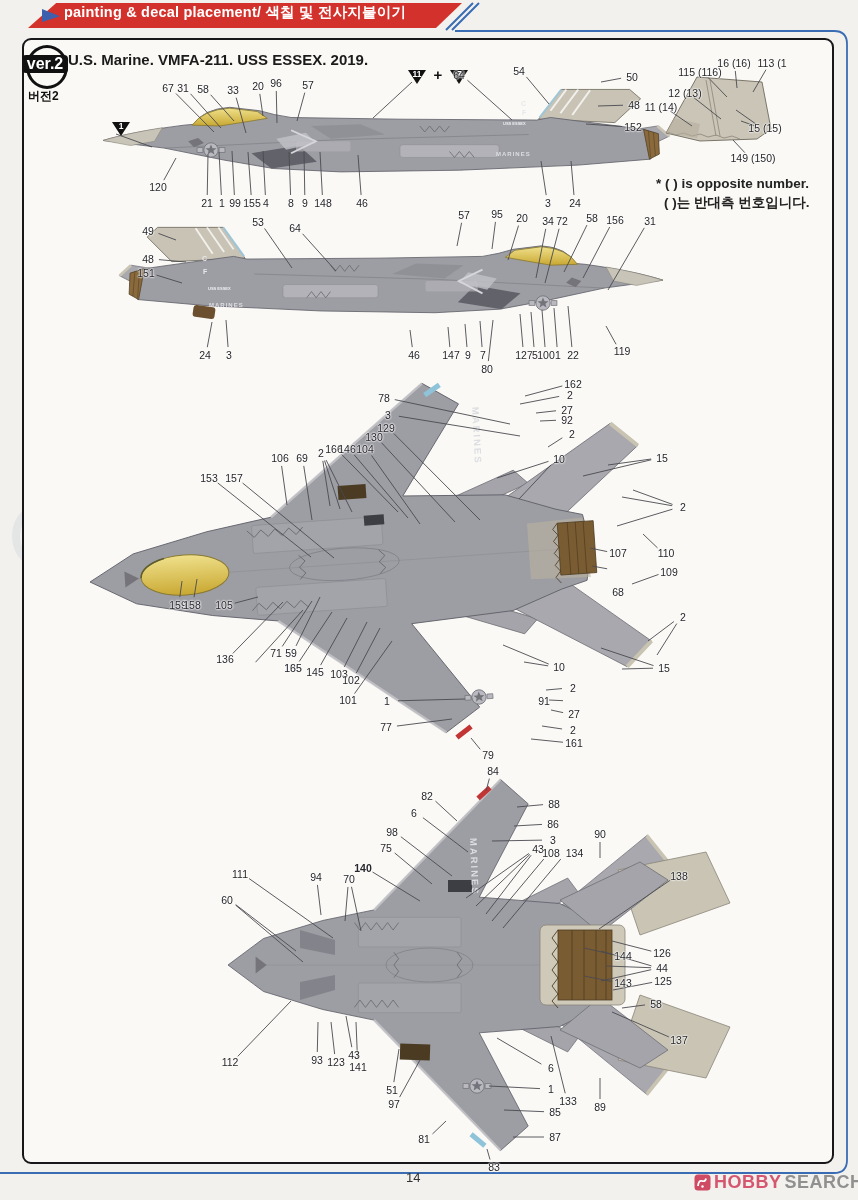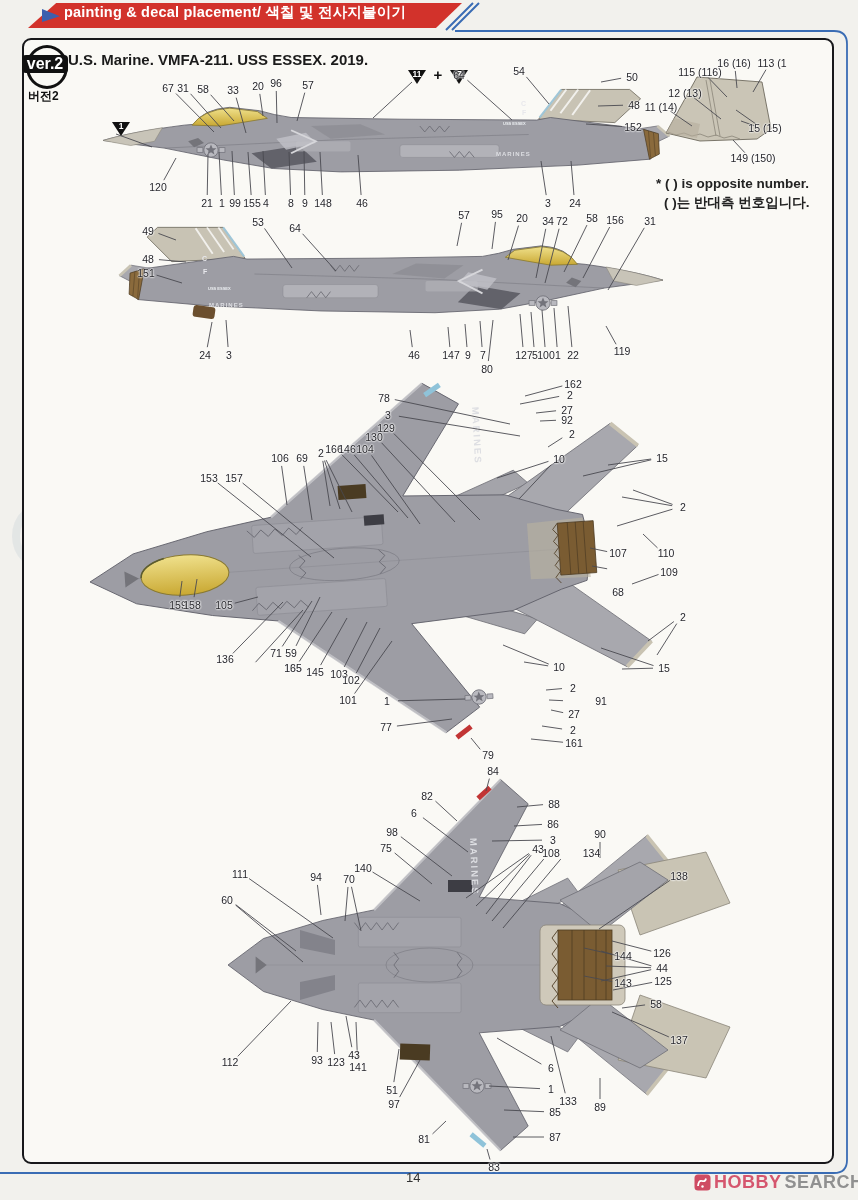--- a/index.html
+++ b/index.html
@@ -478,37 +478,37 @@
     <div class="callout" style="left: 339px; top: 674px;">103</div>
     <div class="callout" style="left: 351px; top: 680px;">102</div>
     <div class="callout" style="left: 348px; top: 700px;">101</div>
     <div class="callout" style="left: 387px; top: 701px;">1</div>
     <div class="callout" style="left: 386px; top: 727px;">77</div>
     <div class="callout" style="left: 488px; top: 755px;">79</div>
     <div class="callout" style="left: 683px; top: 617px;">2</div>
     <div class="callout" style="left: 664px; top: 668px;">15</div>
     <div class="callout" style="left: 559px; top: 667px;">10</div>
     <div class="callout" style="left: 573px; top: 688px;">2</div>
-    <div class="callout" style="left: 601px; top: 701px;">91</div>
+    <div class="callout" style="left: 544px; top: 701px;">91</div>
     <div class="callout" style="left: 574px; top: 714px;">27</div>
     <div class="callout" style="left: 573px; top: 730px;">2</div>
     <div class="callout" style="left: 574px; top: 743px;">161</div>
     <div class="callout" style="left: 493px; top: 771px;">84</div>
     <div class="callout" style="left: 427px; top: 796px;">82</div>
     <div class="callout" style="left: 554px; top: 804px;">88</div>
     <div class="callout" style="left: 553px; top: 824px;">86</div>
     <div class="callout" style="left: 392px; top: 832px;">98</div>
     <div class="callout" style="left: 414px; top: 813px;">6</div>
     <div class="callout" style="left: 553px; top: 840px;">3</div>
     <div class="callout" style="left: 386px; top: 848px;">75</div>
     <div class="callout" style="left: 538px; top: 849px;">43</div>
     <div class="callout" style="left: 551px; top: 853px;">108</div>
-    <div class="callout" style="left: 573px; top: 853px; padding-left: 37px;">134</div>
+    <div class="callout" style="left: 556px; top: 853px; padding-left: 37px;">134</div>
     <div class="callout" style="left: 600px; top: 834px;">90</div>
-    <div class="callout" style="left: 363px; top: 868px;">140</div>
+    <div class="callout" style="left: 363px; top: 868px; font-weight: bold;">140</div>
     <div class="callout" style="left: 240px; top: 874px;">111</div>
     <div class="callout" style="left: 316px; top: 877px;">94</div>
     <div class="callout" style="left: 349px; top: 879px;">70</div>
     <div class="callout" style="left: 227px; top: 900px;">60</div>
     <div class="callout" style="left: 679px; top: 876px;">138</div>
     <div class="callout" style="left: 623px; top: 956px;">144</div>
     <div class="callout" style="left: 662px; top: 953px;">126</div>
     <div class="callout" style="left: 662px; top: 968px;">44</div>
     <div class="callout" style="left: 623px; top: 983px;">143</div>
     <div class="callout" style="left: 663px; top: 981px;">125</div>

